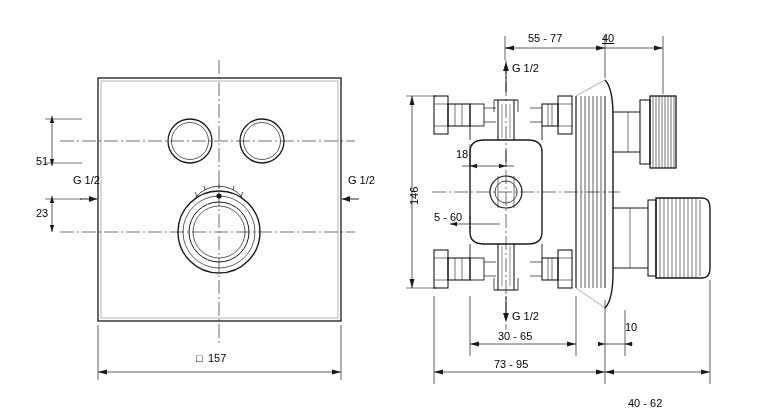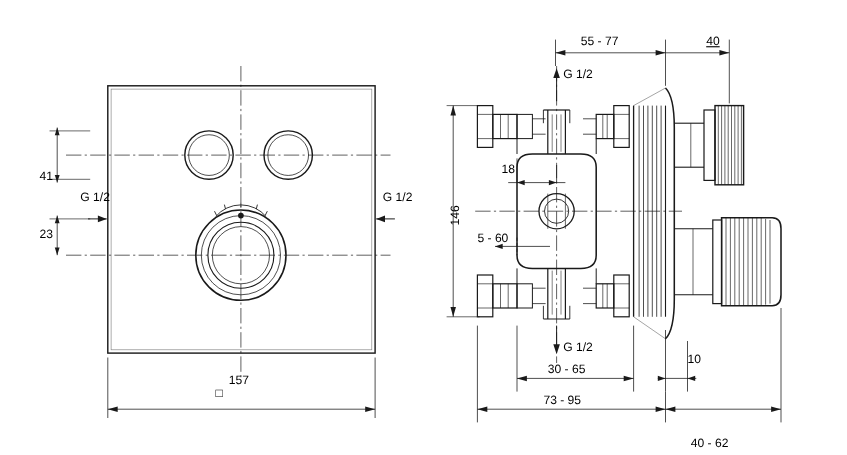--- a/index.html
+++ b/index.html
@@ -291,29 +291,29 @@
     <g stroke-width="0.7">
       <line x1="710" y1="280" x2="710" y2="384"></line>
       <line x1="605" y1="372" x2="710" y2="372"></line>
       <path d="M605 372 l9 -2.5 l0 5 z" fill="#1a1a1a" stroke="none"></path>
       <path d="M710 372 l-9 -2.5 l0 5 z" fill="#1a1a1a" stroke="none"></path>
     </g>
 
   </g>
 </svg>
 
-<div class="lbl" style="left:36px;top:155px;">41</div>
+<div class="lbl" style="left:36px;top:155px;">51</div>
 <div class="lbl" style="left:36px;top:207px;">23</div>
 <div class="lbl" style="left:73px;top:174px;">G 1/2</div>
 <div class="lbl" style="left:348px;top:174px;">G 1/2</div>
 <div class="lbl" style="left:196px;top:352px;">□</div>
-<div class="lbl" style="left:208px;top:340px;">157</div>
+<div class="lbl" style="left:208px;top:352px;">157</div>
 
 <div class="lbl" style="left:528px;top:32px;">55 - 77</div>
-<div class="lbl" style="left:642px;top:32px;text-decoration:underline;">40</div>
+<div class="lbl" style="left:602px;top:32px;text-decoration:underline;">40</div>
 <div class="lbl" style="left:512px;top:62px;">G 1/2</div>
 <div class="lbl" style="left:512px;top:310px;">G 1/2</div>
 <div class="lbl" style="left:456px;top:148px;">18</div>
 <div class="lbl rot" style="left:408px;top:205px;">146</div>
 <div class="lbl" style="left:434px;top:211px;">5 - 60</div>
 <div class="lbl" style="left:498px;top:330px;text-align:center;">30 - 65</div>
 <div class="lbl" style="left:625px;top:321px;">10</div>
 <div class="lbl" style="left:494px;top:358px;">73 - 95</div>
 <div class="lbl" style="left:628px;top:358px;margin-top:39px;">40 - 62</div>
 

